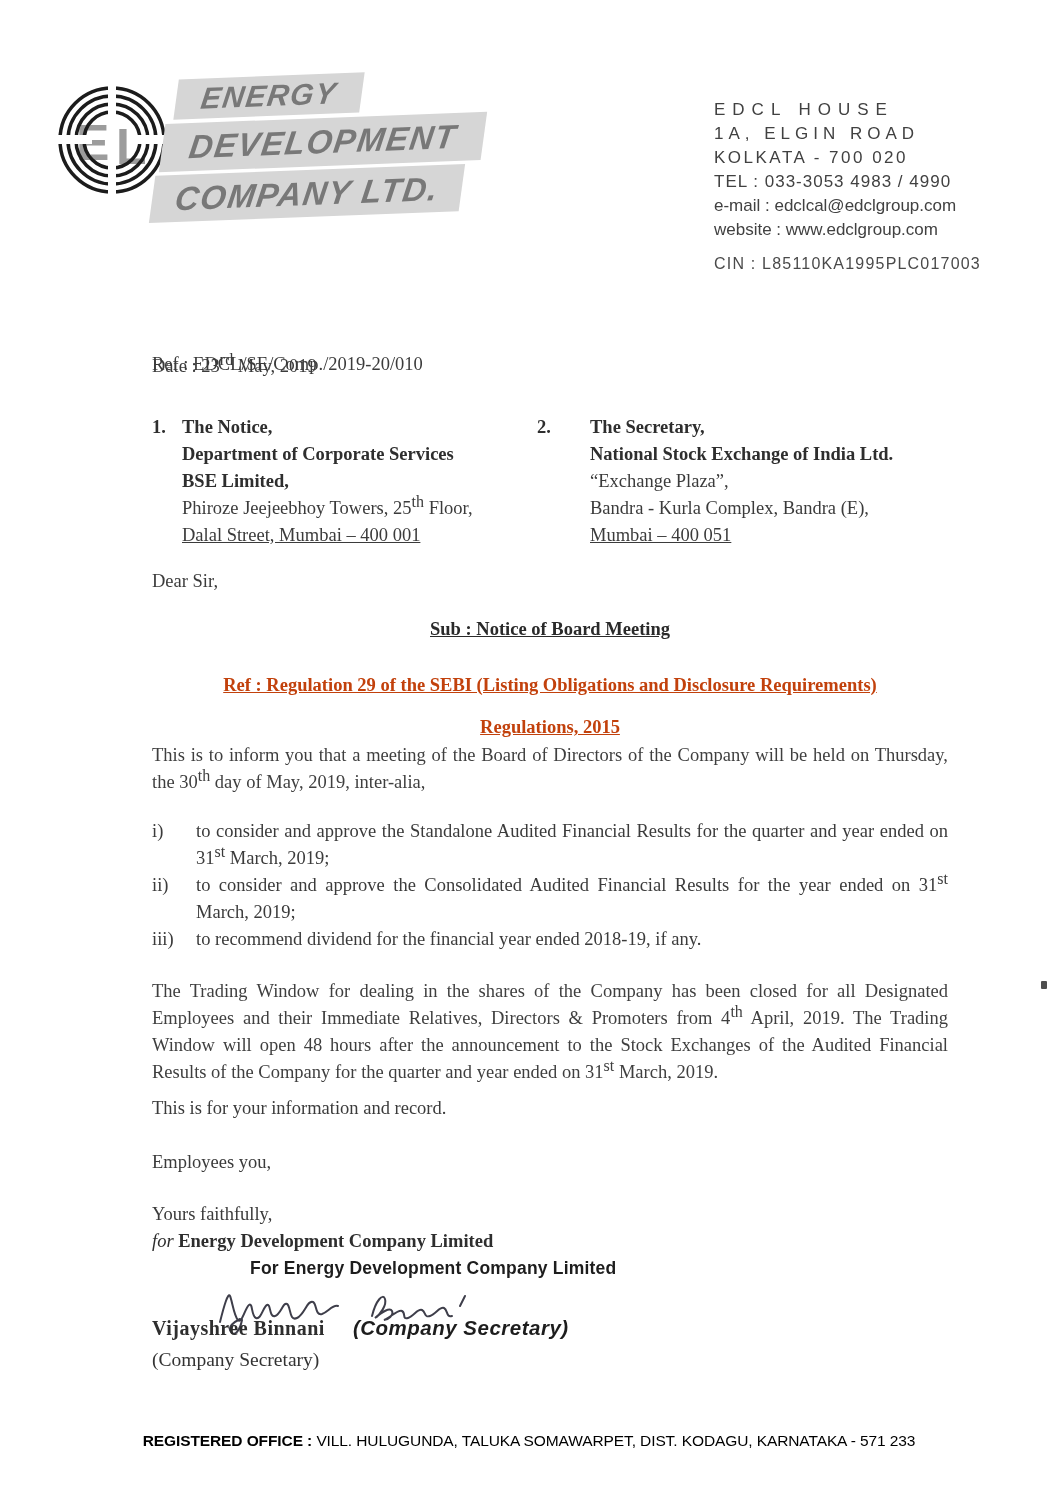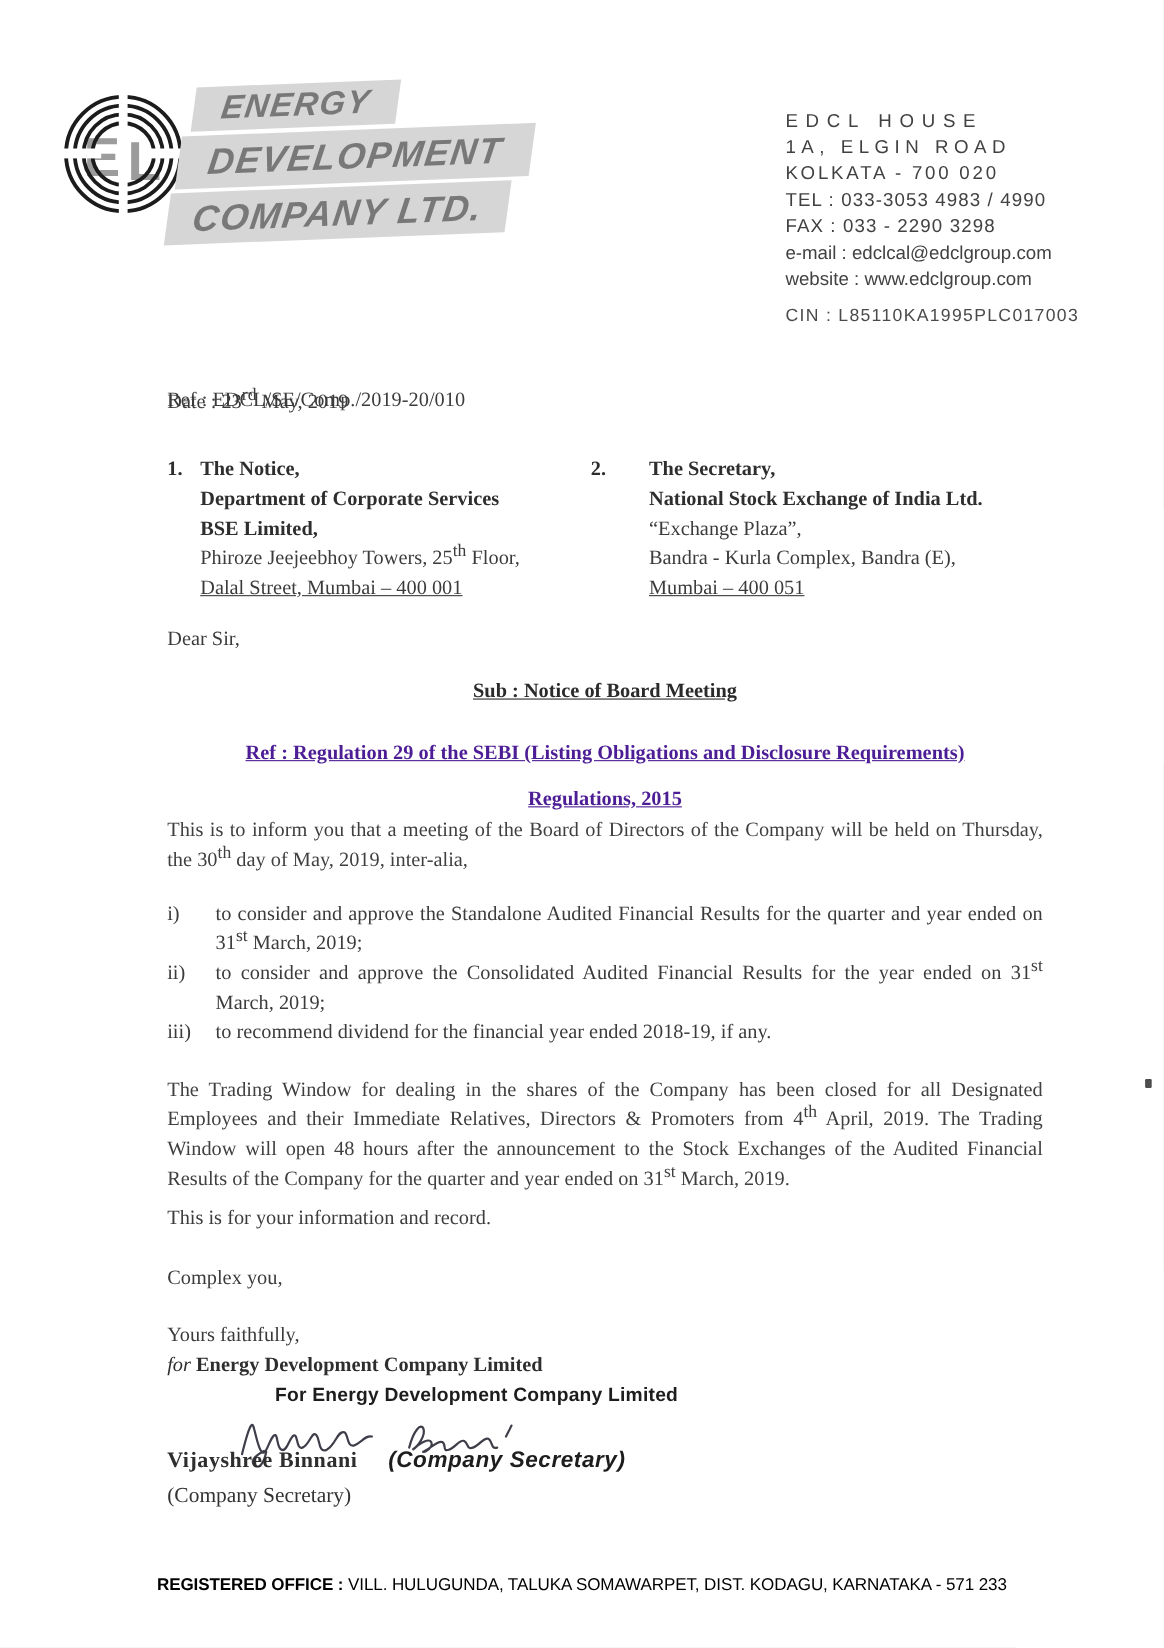--- a/index.html
+++ b/index.html
@@ -48,21 +48,21 @@
   .rcol .num{font-weight:bold;color:#2e2e2e;flex:none;}
   .rcol1{width:385px;}
   .rcol1 .num{width:30px;}
   .rcol2{width:411px;}
   .rcol2 .num{width:53px;}
   .rcol .bold{font-weight:bold;color:#2e2e2e;}
   .rcol .ul{text-decoration:underline;}
   .salutation{top:571px;}
   .subject{top:619px;text-align:center;font-weight:bold;color:#2a2a2a;}
   .subject span{text-decoration:underline;}
-  .ref-heading{top:664px;text-align:center;font-weight:bold;color:#4c1d95;line-height:42px;}
+  .ref-heading{top:664px;text-align:center;font-weight:bold;color:#c2410c;line-height:42px;}
   .ref-heading span{text-decoration:underline;}
   .para{text-align:justify;line-height:27px;color:#3f3f3f;}
   .para1{top:742px;}
   .list{top:818px;}
   .list-row{display:flex;}
   .list-row .lbl{flex:none;width:44px;line-height:27px;}
   .list-row .txt{flex:1;text-align:justify;line-height:27px;}
   .para2{top:978px;line-height:27px;}
   .para3{top:1098px;}
   .thanking{top:1152px;}
@@ -119,21 +119,20 @@
 
   <div class="brandbox b1">ENERGY</div>
   <div class="brandbox b2">DEVELOPMENT</div>
   <div class="brandbox b3">COMPANY LTD.</div>
 
   <div class="addr">
     <div class="ls-a">EDCL HOUSE</div>
     <div class="ls-b">1A, ELGIN ROAD</div>
     <div class="ls-c">KOLKATA - 700 020</div>
     <div class="ls-d">TEL : 033-3053 4983 / 4990</div>
-    <div class="ls-d">FAX : 033 - 2290 3298</div>
     <div>e-mail : edclcal@edclgroup.com</div>
     <div>website : www.edclgroup.com</div>
     <div class="cin">CIN : L85110KA1995PLC017003</div>
   </div>
 
   <div class="abs fs ref-line">Ref : EDCL/SE/Comp./2019-20/010</div>
   <div class="abs fs date-line"><span>Date : 23</span><sup>rd</sup><span> May, 2019</span></div>
 
   <div class="abs fs recipients">
     <div class="rcol rcol1">
@@ -180,21 +179,21 @@
     </div>
     <div class="list-row">
       <div class="lbl">iii)</div>
       <div class="txt"><span>to recommend dividend for the financial year ended 2018-19, if any.</span><sup></sup><span></span></div>
     </div>
   </div>
 
   <div class="abs fs para para2"><span>The Trading Window for dealing in the shares of the Company has been closed for all Designated Employees and their Immediate Relatives, Directors &amp; Promoters from 4</span><sup>th</sup><span> April, 2019. The Trading Window will open 48 hours after the announcement to the Stock Exchanges of the Audited Financial Results of the Company for the quarter and year ended on 31</span><sup>st</sup><span> March, 2019.</span></div>
 
   <div class="abs fs para3">This is for your information and record.</div>
-  <div class="abs fs thanking">Complex you,</div>
+  <div class="abs fs thanking">Employees you,</div>
   <div class="abs fs closing">Yours faithfully,</div>
 
   <div class="abs fs for-line"><span class="it">for </span><span class="bd">Energy Development Company Limited</span></div>
 
   <div class="abs stamp1">For Energy Development Company Limited</div>
 
   <svg class="sig-svg" width="330" height="52" viewBox="0 0 330 52">
     <g stroke="#3e3e4a" stroke-width="2" fill="none" stroke-linecap="round">
       <path d="M8,40 C12,24 16,10 18,14 C20,18 22,34 26,38 C30,42 33,26 37,23 C41,20 39,34 44,36 C49,38 51,25 55,23 C59,21 57,36 63,34 C69,32 71,20 75,22 C79,24 77,40 85,36 C93,32 95,18 101,20 C105,22 103,34 110,32 C116,30 121,22 126,24"></path>
       <path d="M30,38 C28,48 23,55 19,50 C15,45 22,40 28,37"></path>

